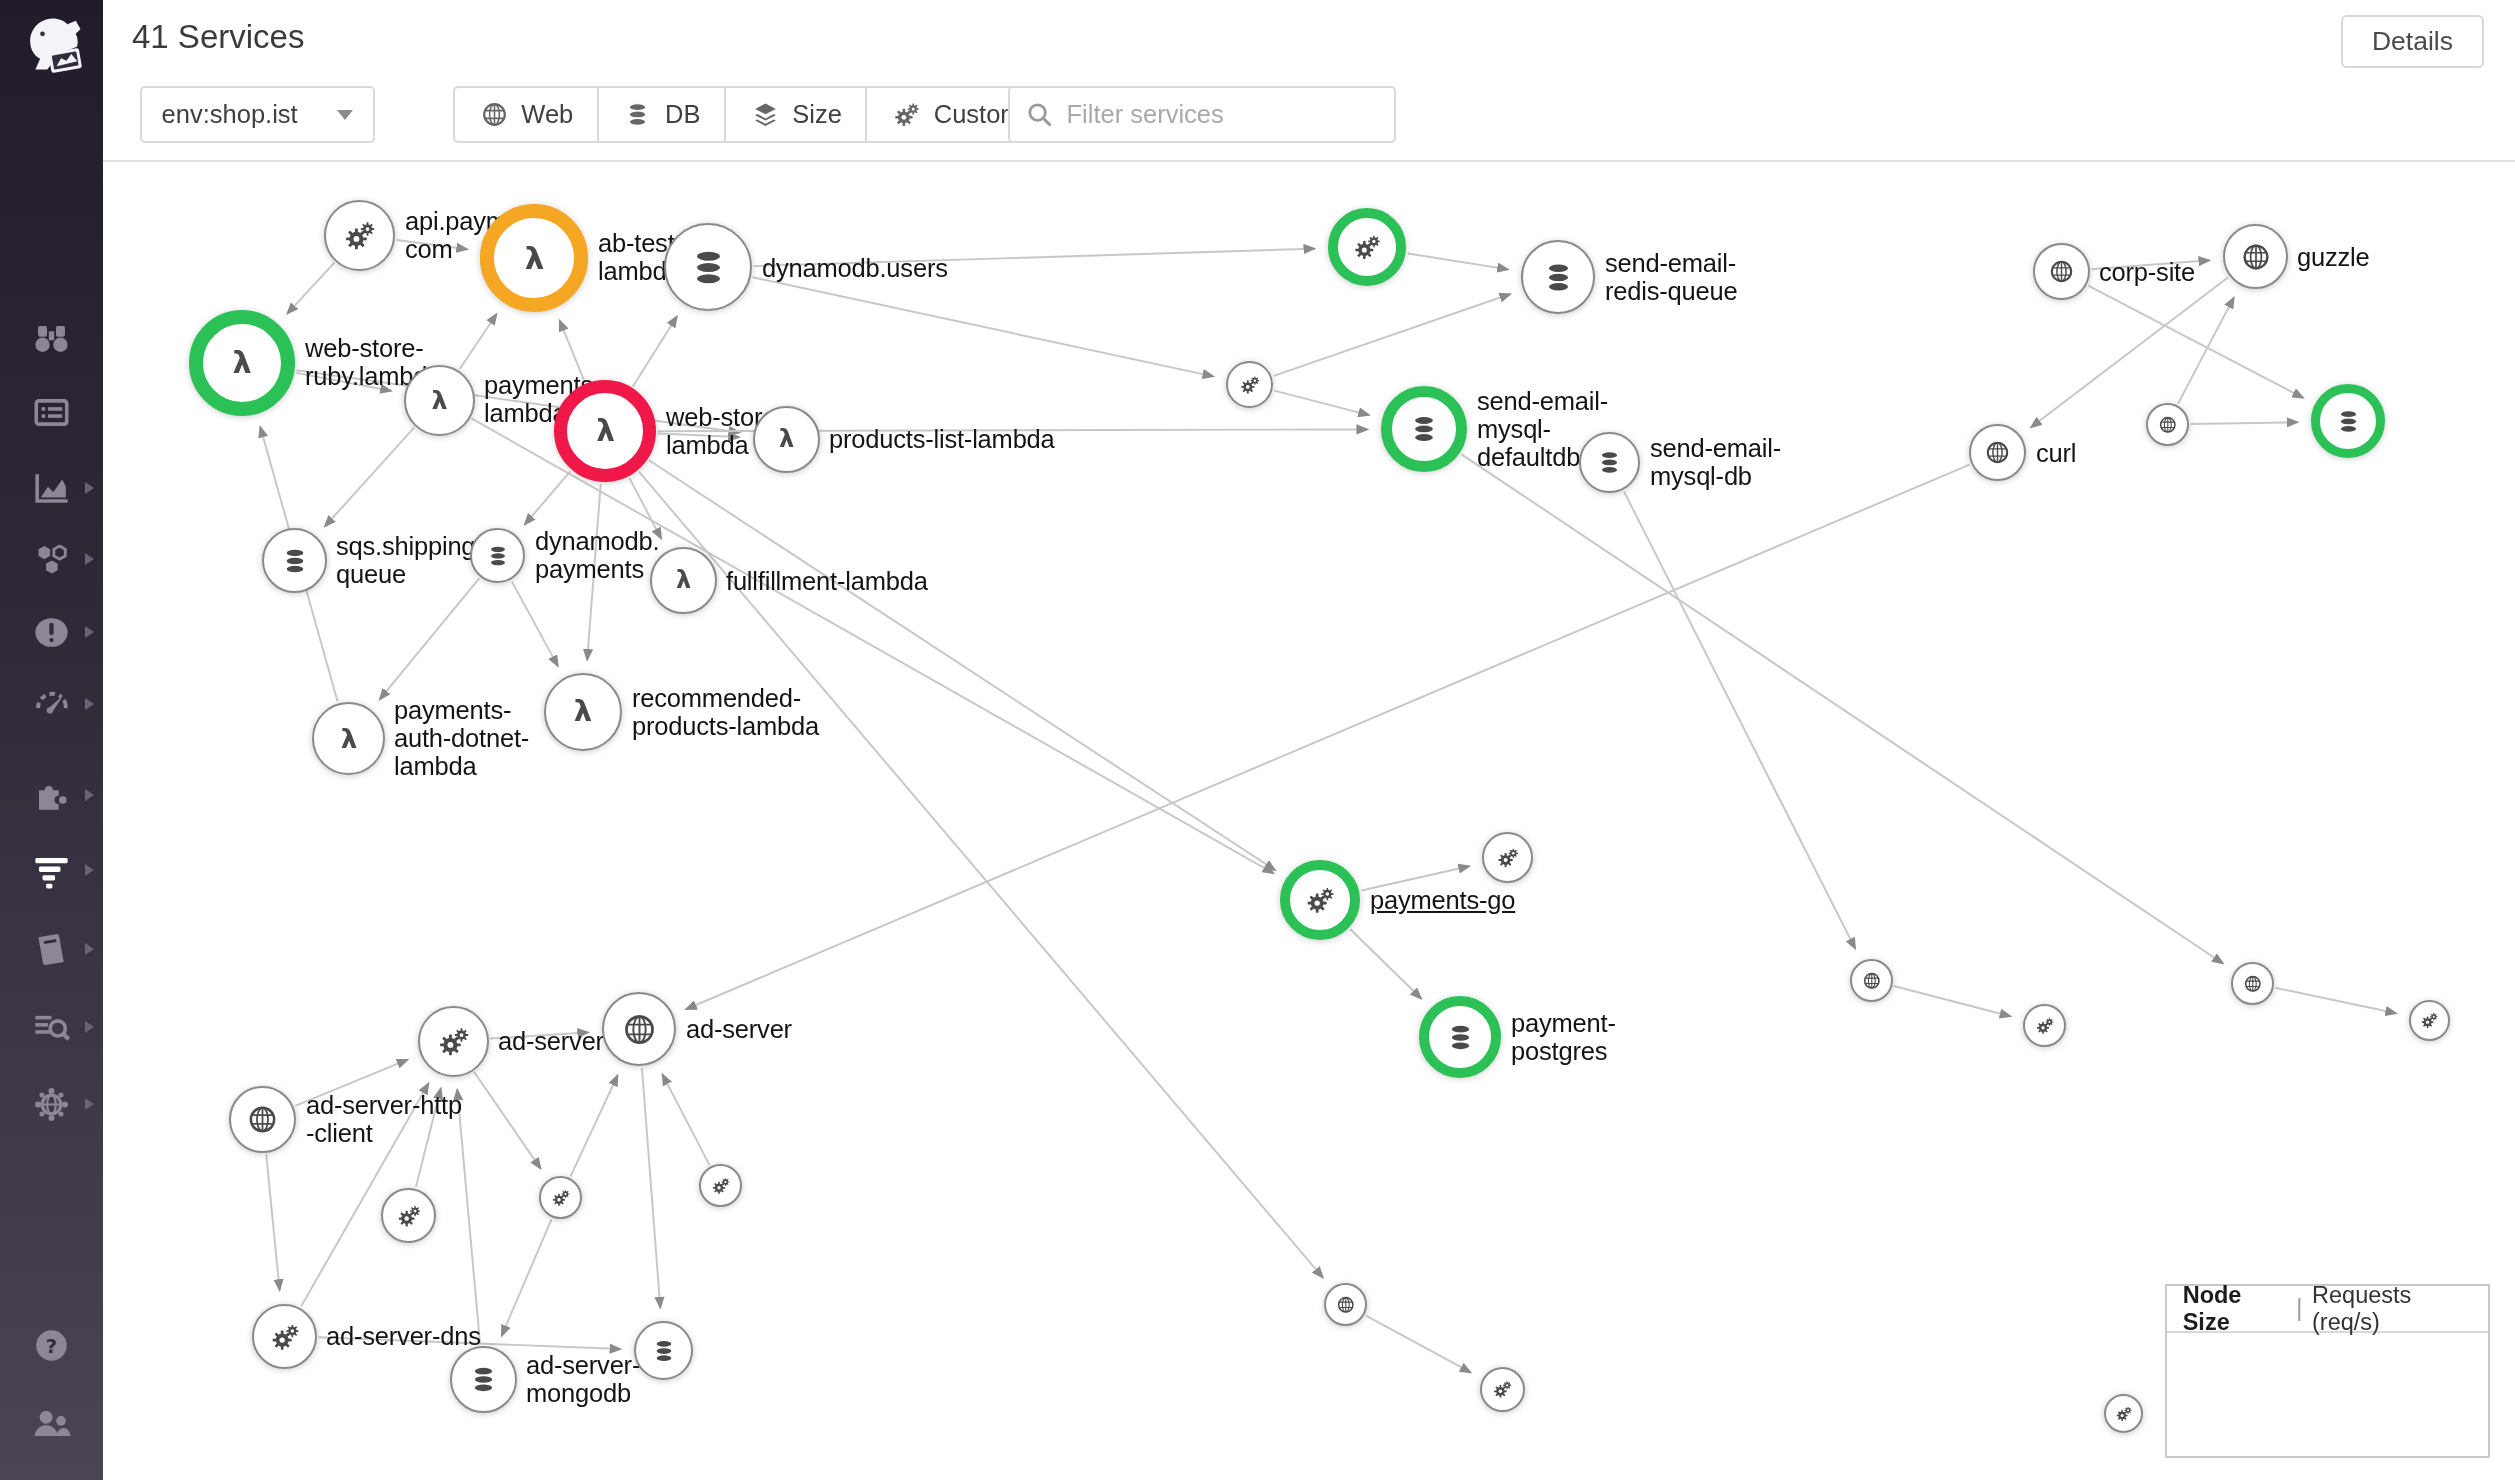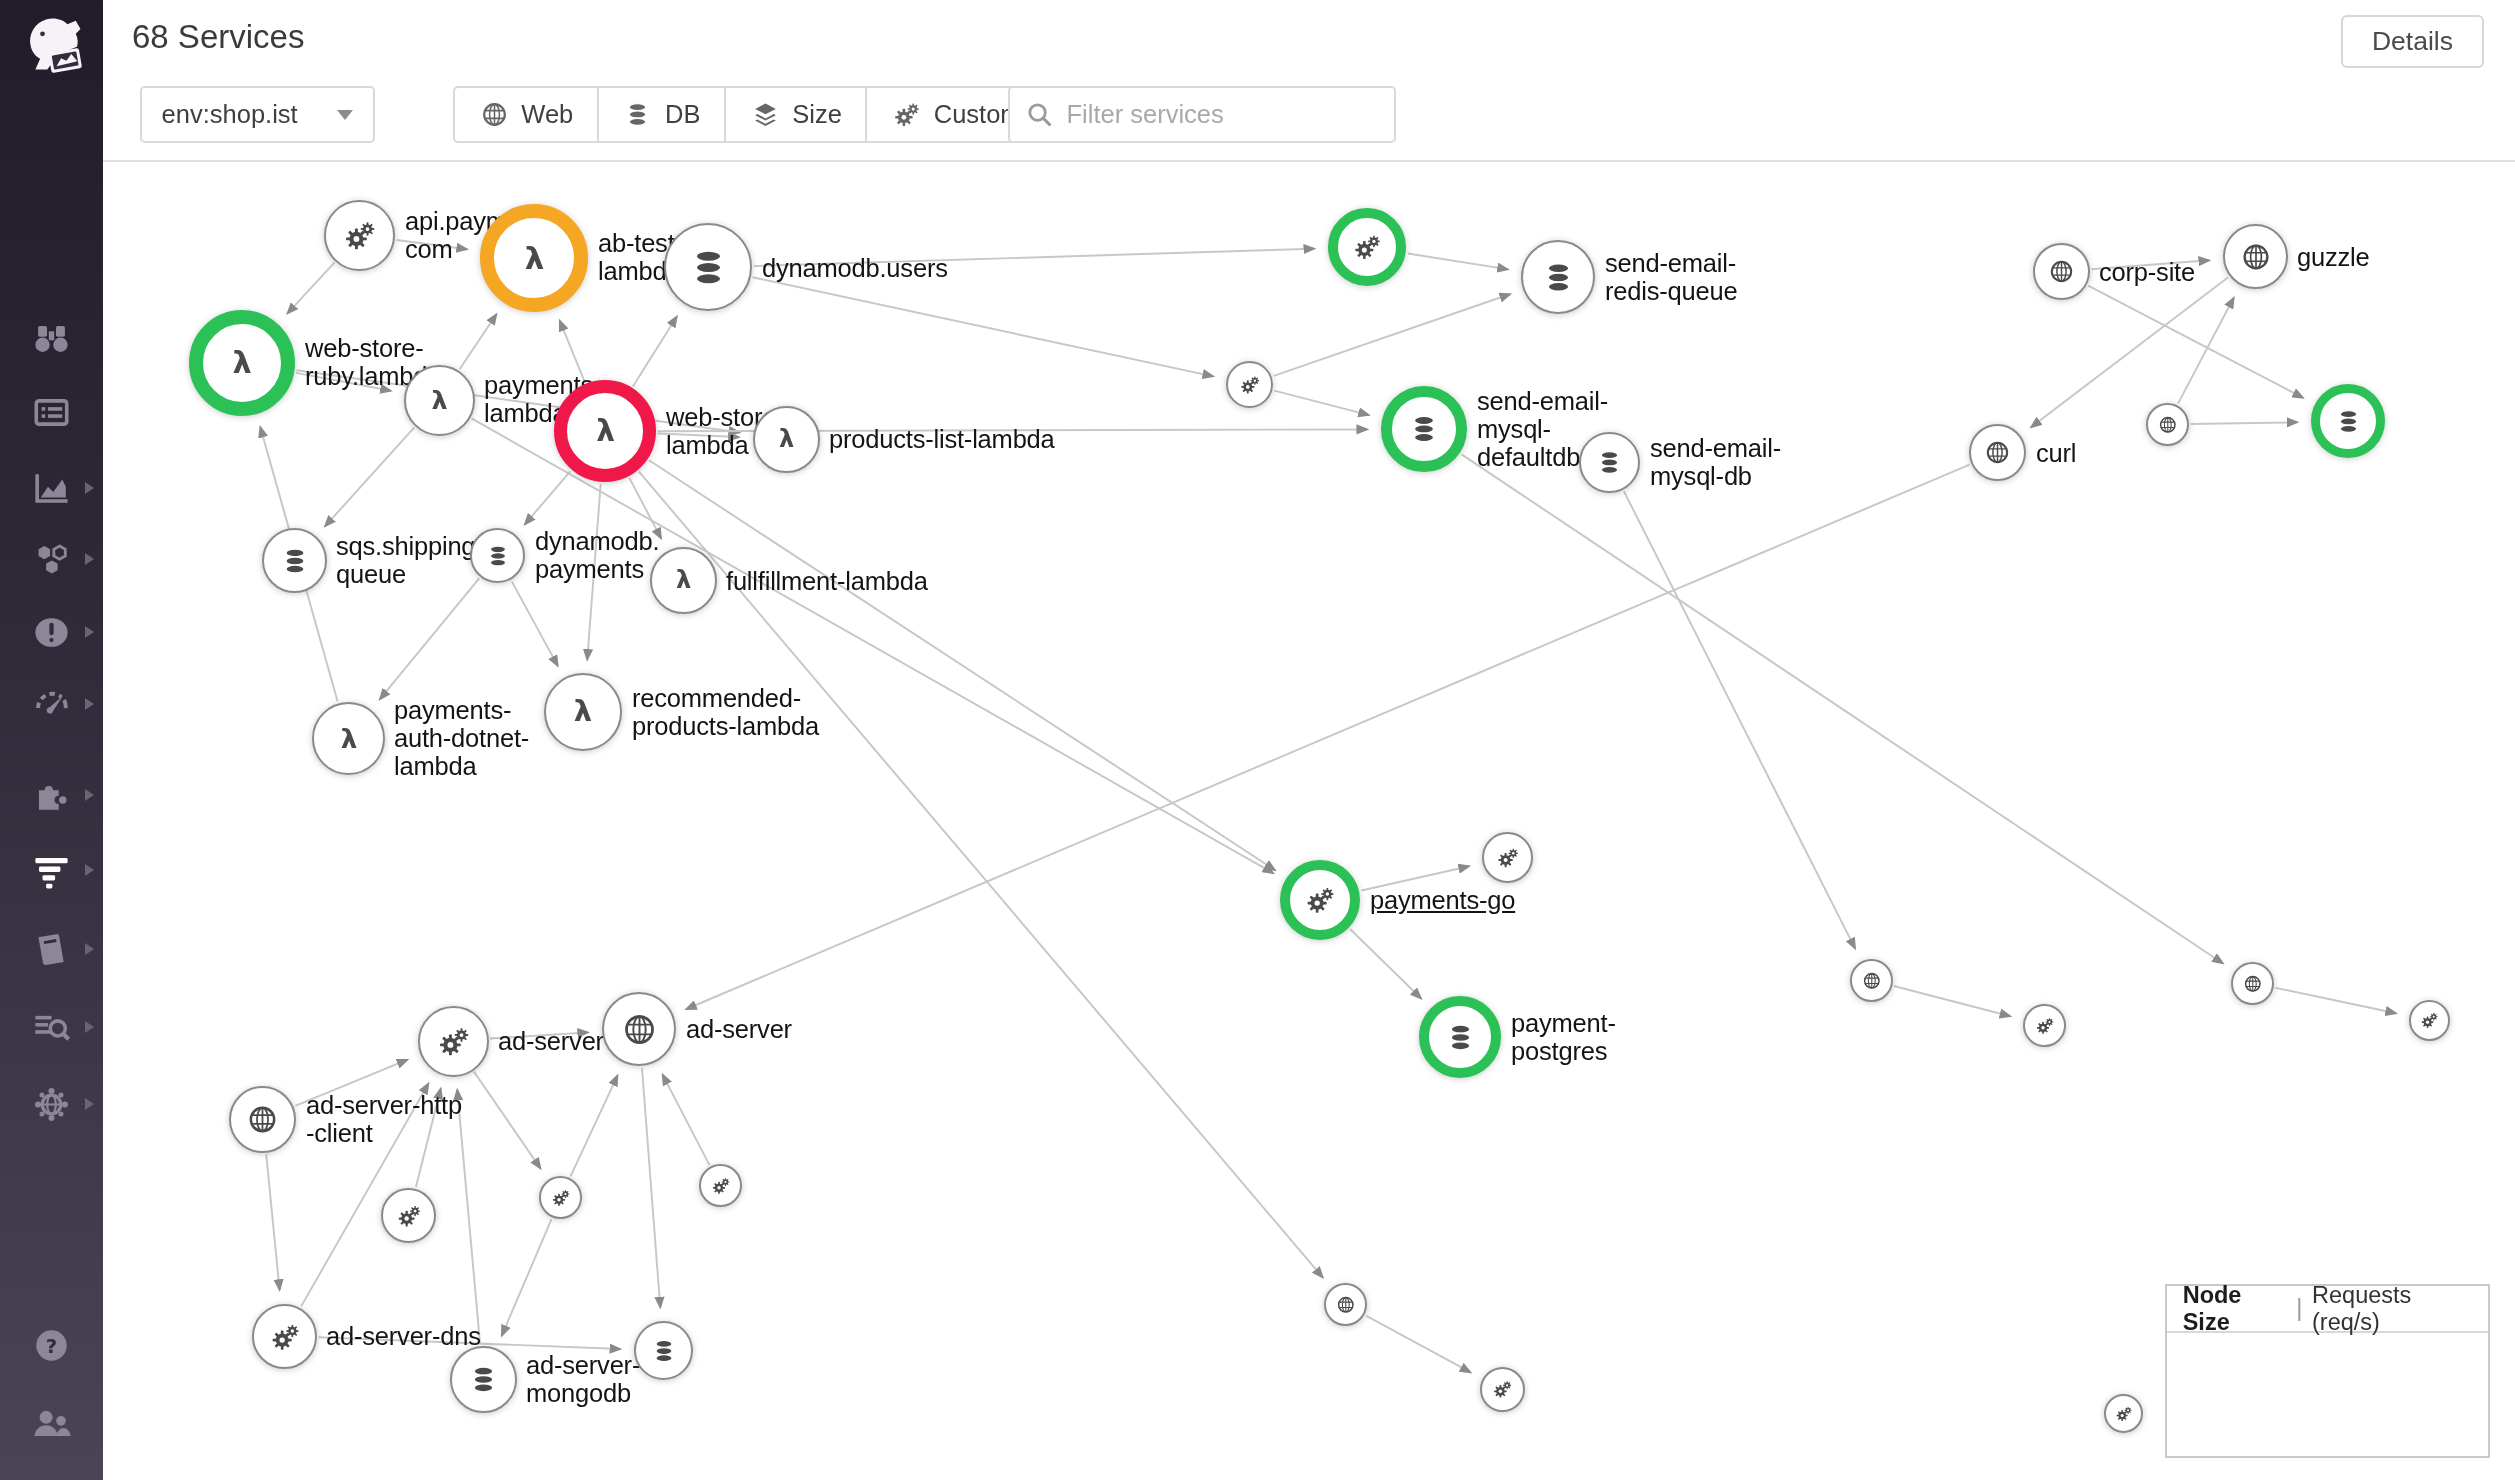--- a/index.html
+++ b/index.html
@@ -969,21 +969,21 @@
                 <circle cx="17.3" cy="10.5" r="2.7"></circle>
                 <path d="M14.8 19c.3-2.7 1.9-4.5 3.9-4.5 2 0 3.6 1.8 3.9 4.5z"></path>
               </g>
             </svg>
           </span>
         </div>
       </nav>
   </aside>
 
   <header id="header">
-    <h1 id="page-title">68 Services</h1>
+    <h1 id="page-title">41 Services</h1>
     <button id="details-btn">Details</button>
 
     <div id="env-select">
       <span>env:shop.ist</span>
       <span class="caret"></span>
     </div>
 
     <div id="filter-group">
       <button class="fbtn">
         <span class="ficon">

